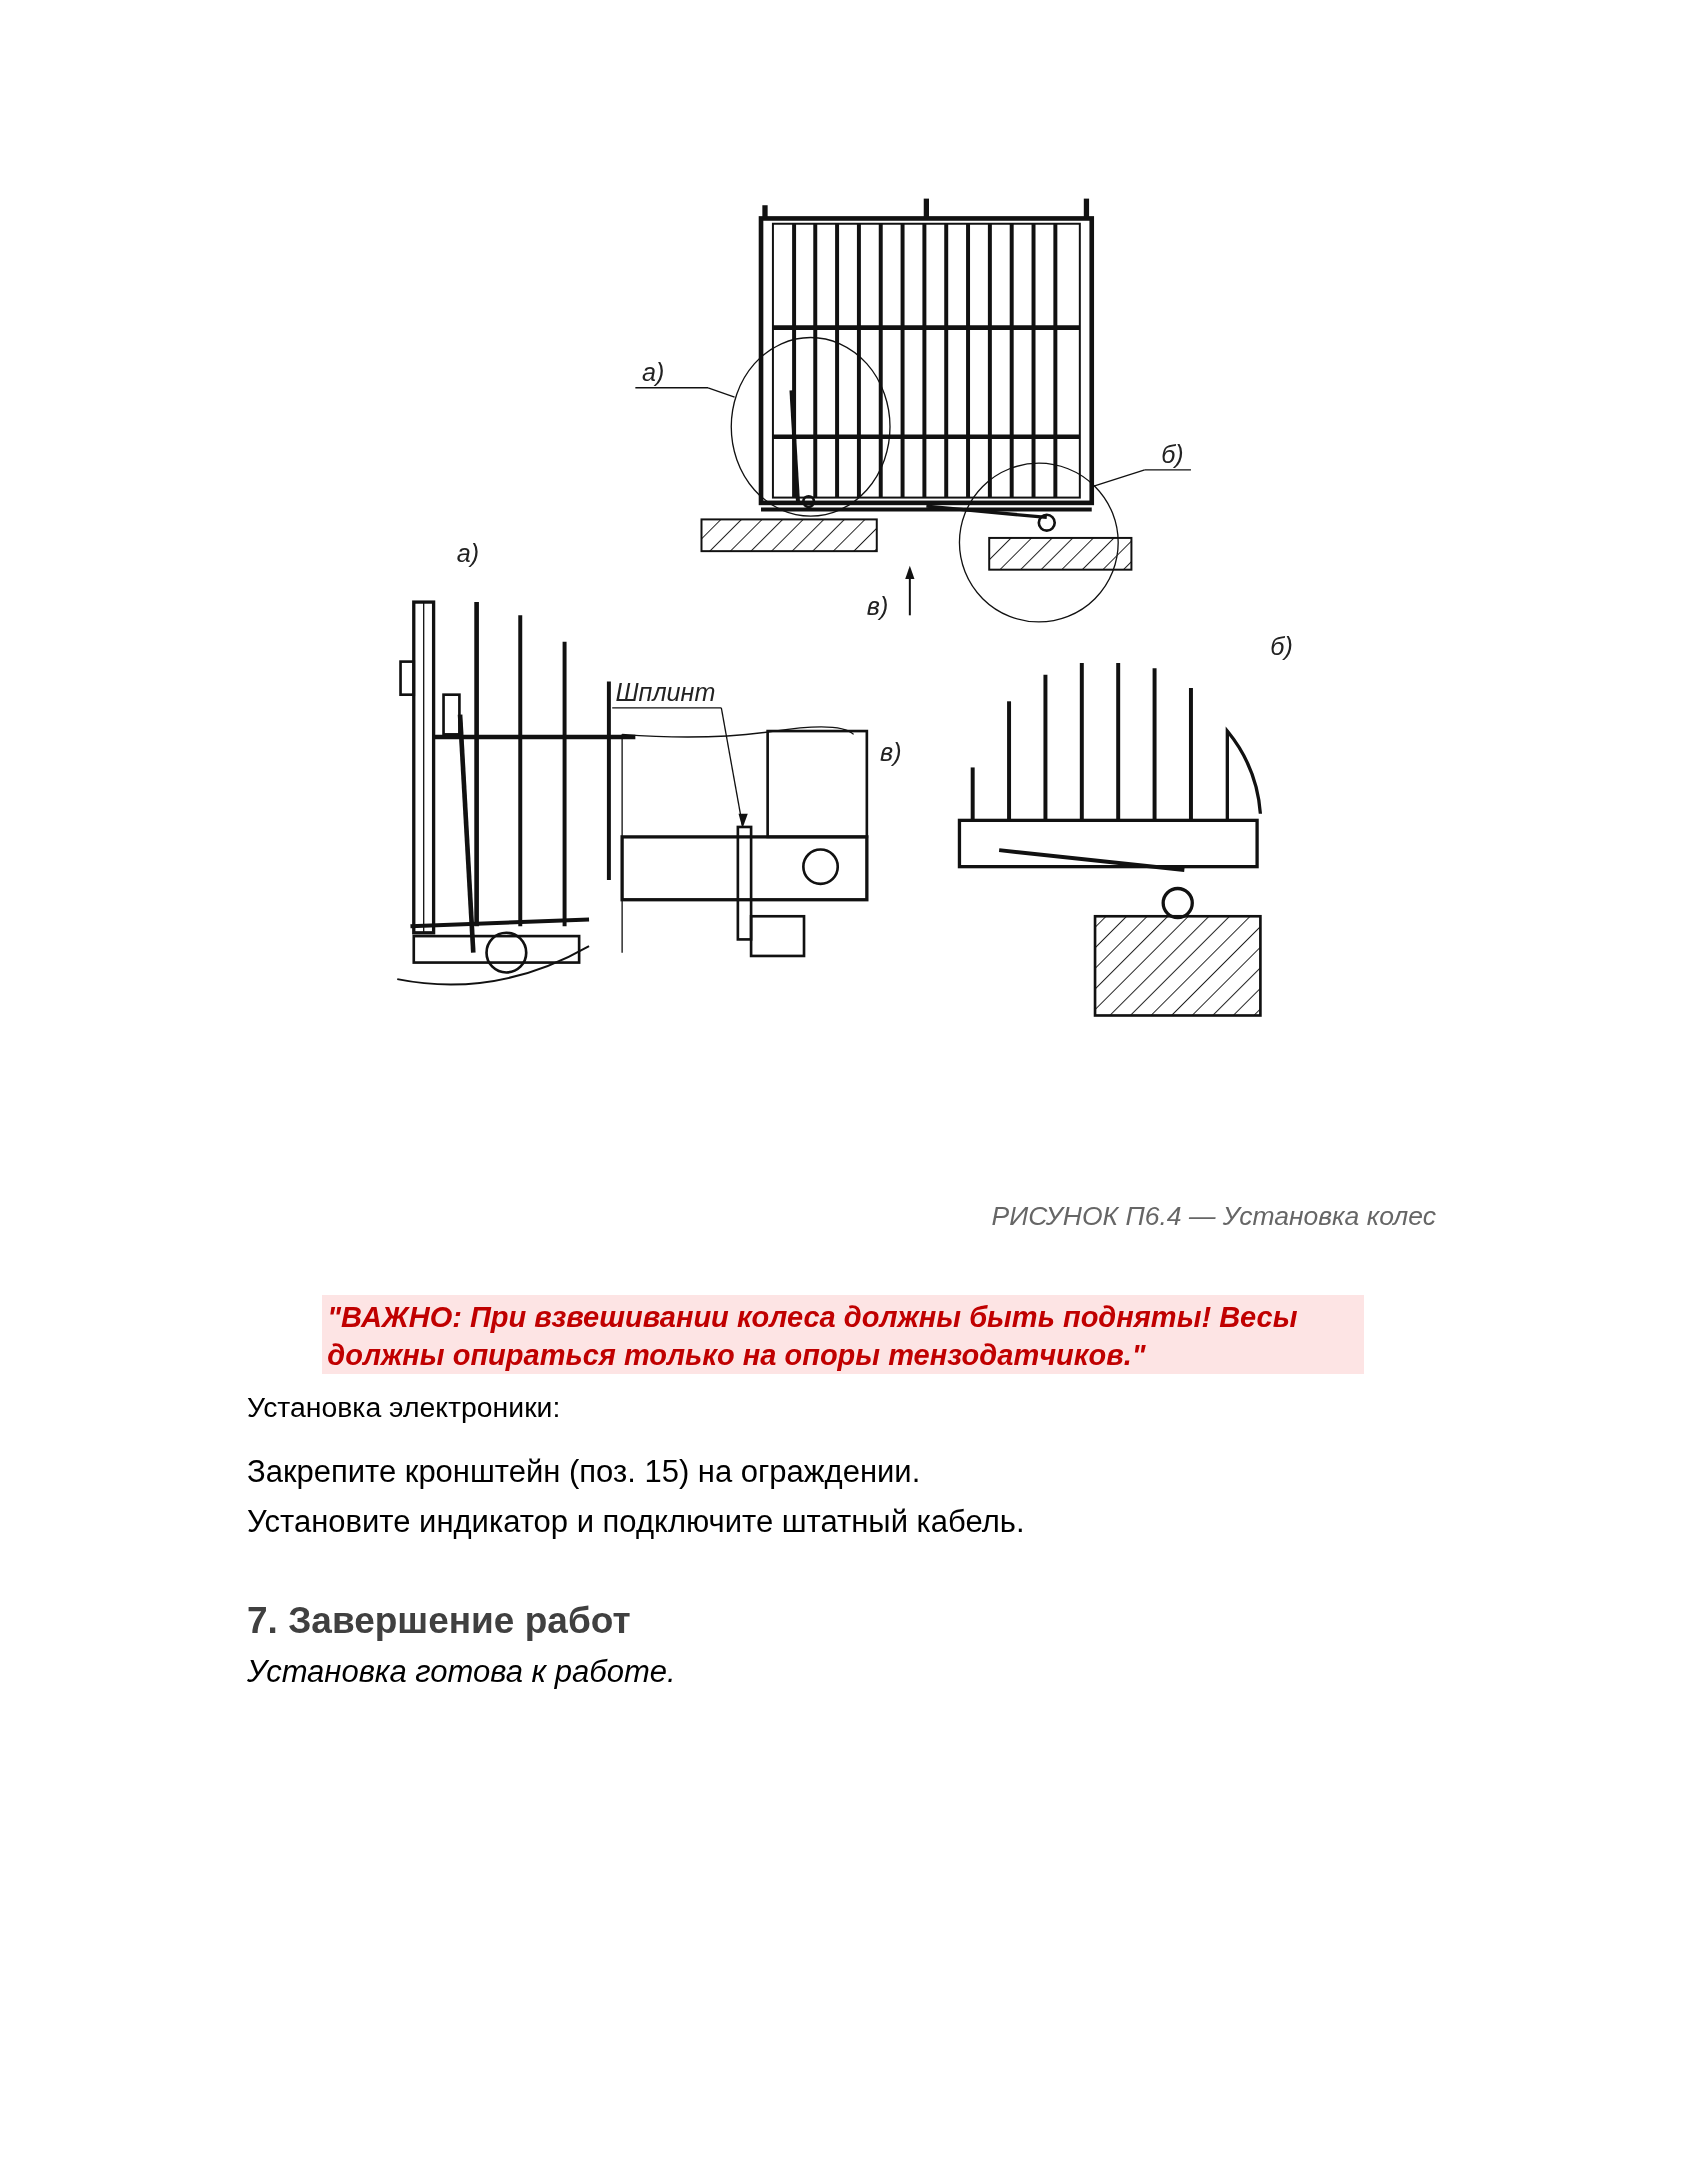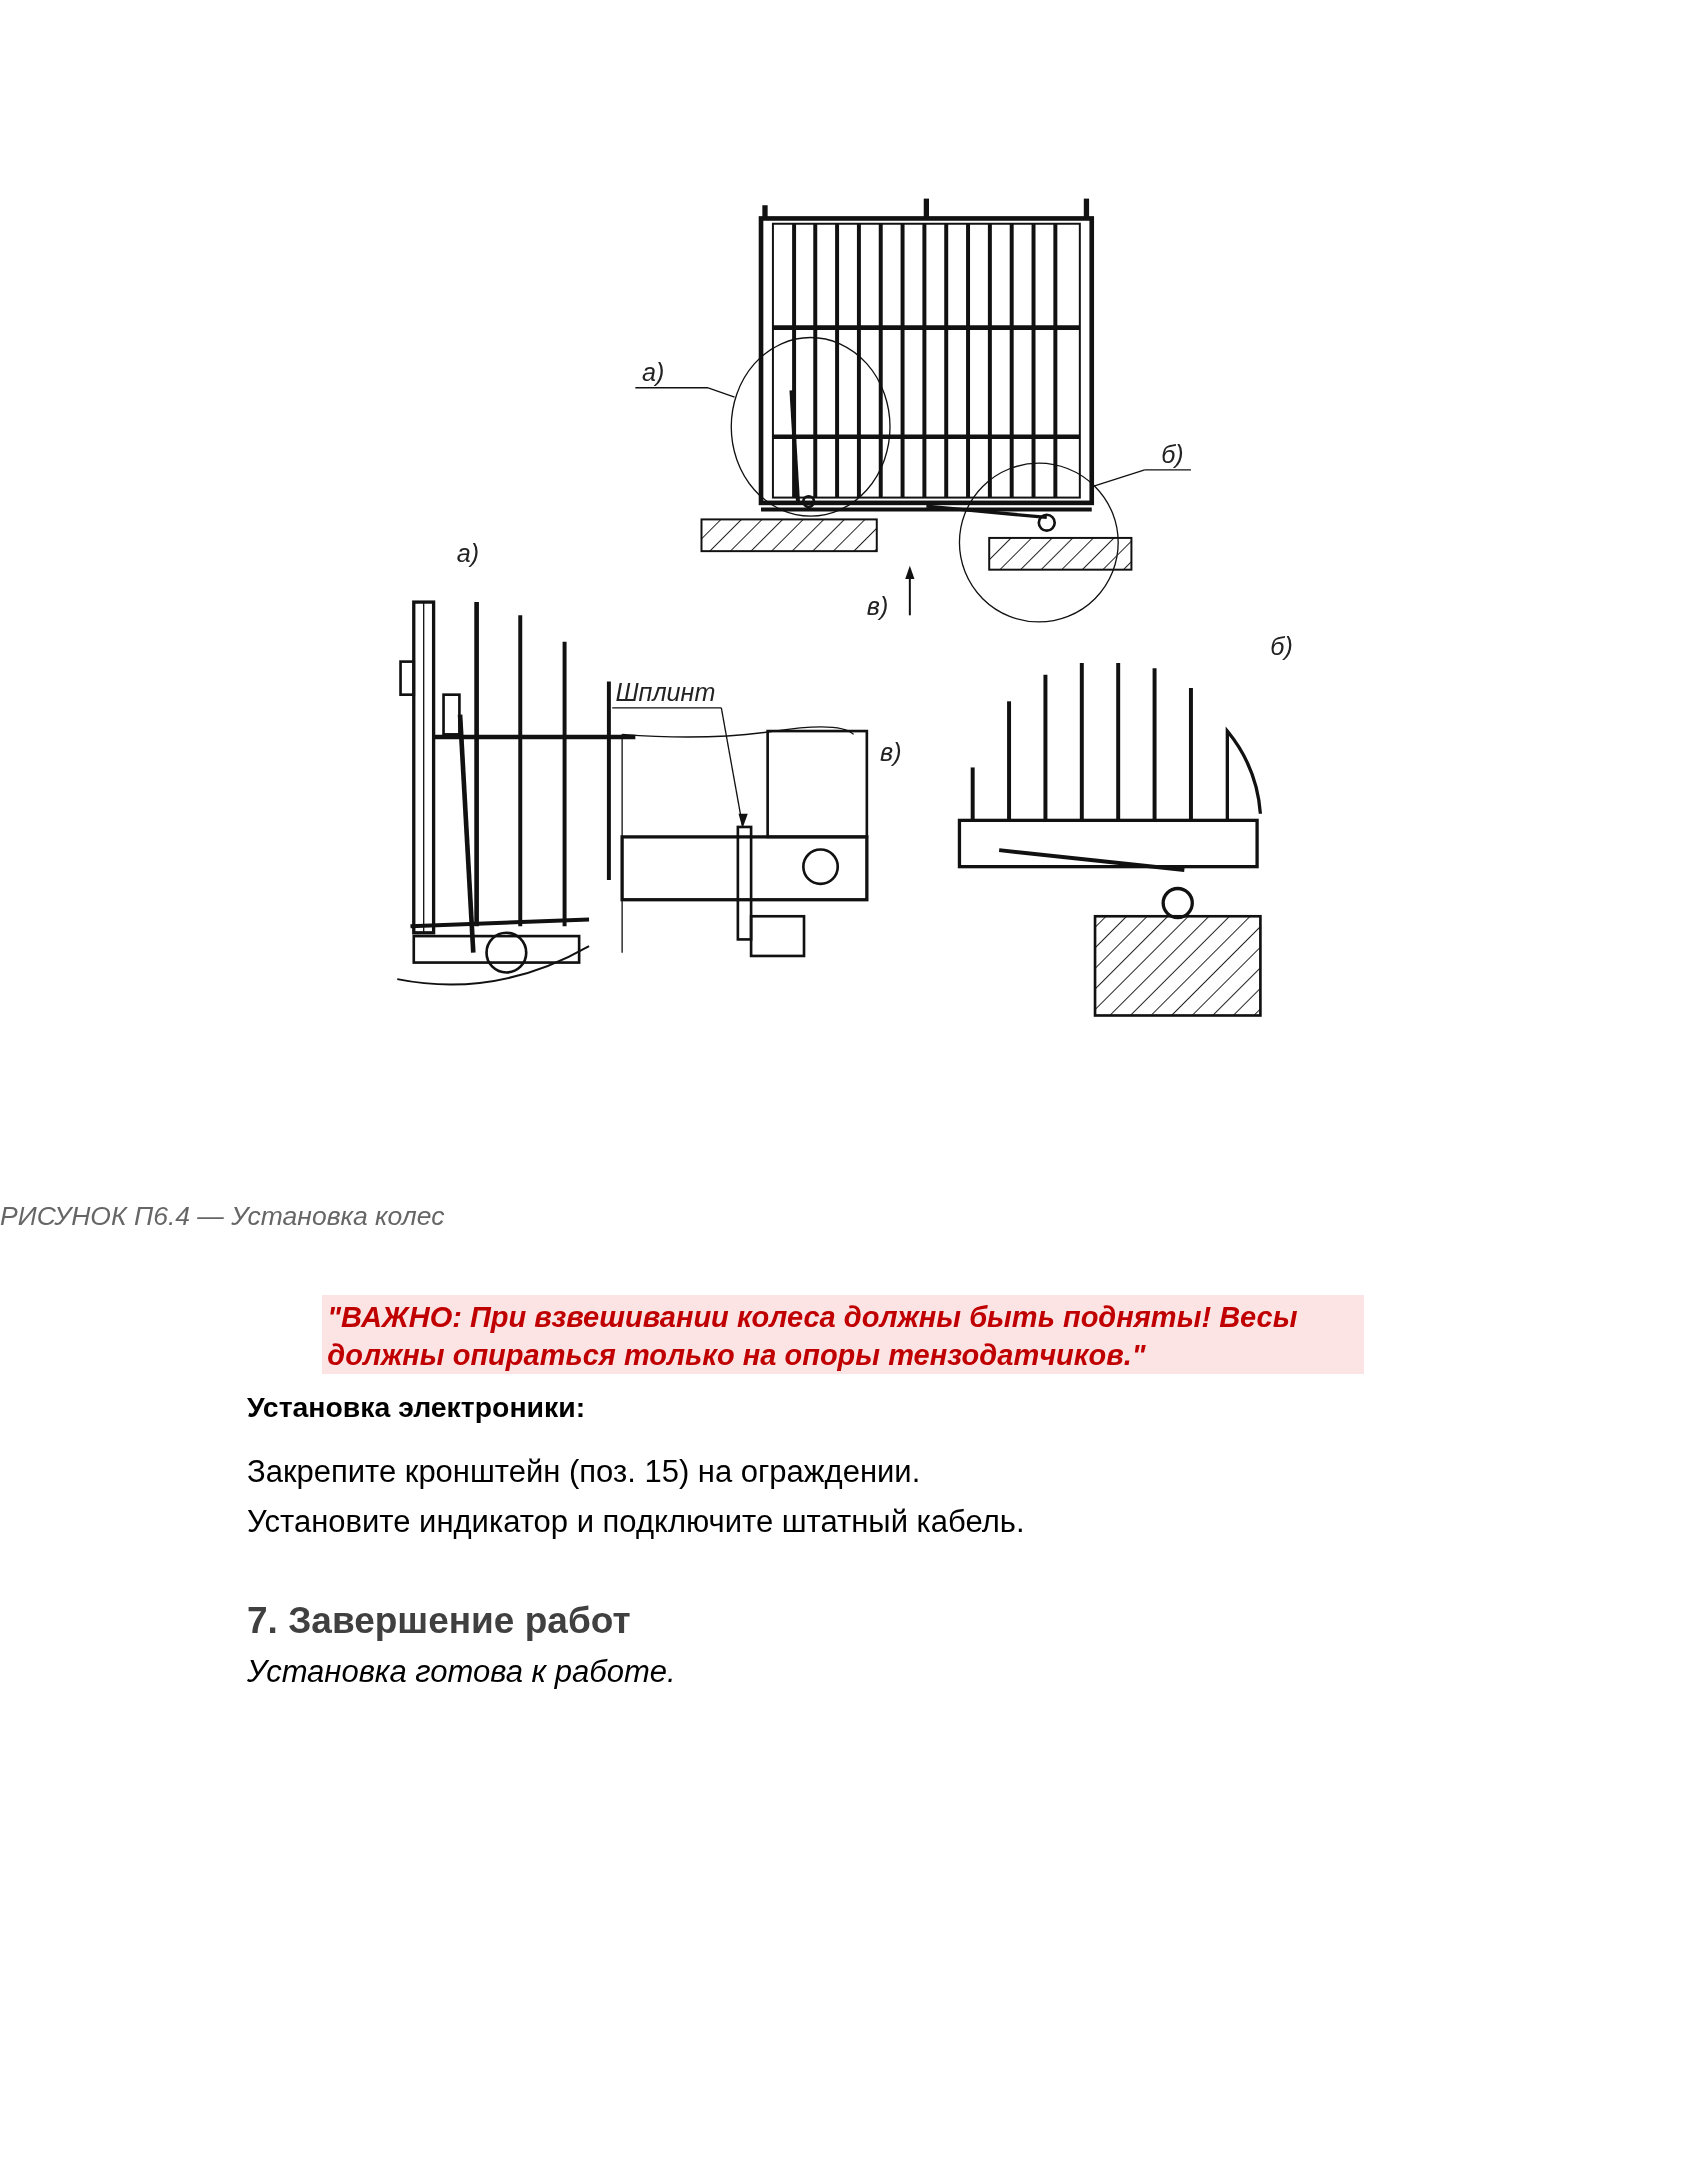--- a/index.html
+++ b/index.html
@@ -2,29 +2,29 @@
 <html style="font-size:10.6px"><head>
 <meta charset="utf-8">
 <style>
   html, body { margin: 0; padding: 0; background: #ffffff; }
   body { width: 1687px; height: 2183px; position: relative; overflow: hidden;
          font-family: "Liberation Sans", sans-serif; color: #000; }
 
   .figure { position: absolute; left: 245px; top: 192px; width: 1290px; height: 926px; }
   .figure svg { width: 100%; height: 100%; display: block; }
 
-  .caption { position: absolute; left: 0; width: 1436px; top: 1201px; text-align: left;
+  .caption { position: absolute; left: 0; width: 1436px; top: 1201px; text-align: right;
              font-style: italic; font-size: 26.5px; color: #666666; }
 
   .important { position: absolute; left: 322px; top: 1295px; width: 1042px; height: 79px;
                background: #fde4e4; box-sizing: border-box; padding: 2.6px 5.3px 0 5.3px;
                font-weight: bold; font-style: italic; font-size: 29px; line-height: 38px;
                color: #c00000; }
 
-  .subhead { position: absolute; left: 247px; top: 1391px; font-weight: bold; font-size: 28.4px; }
+  .subhead { position: absolute; left: 247px; top: 1391px; font-weight: normal; font-size: 28.4px; }
   .para { position: absolute; left: 247px; font-size: 31px; }
   .p1 { top: 1454px; }
   .p2 { top: 1504px; }
 
   .h2 { position: absolute; left: 247px; top: 1600px; font-weight: bold; font-size: 37px; color: #404040; }
   .p3 { top: 1654px; font-style: italic; }
 </style>
 </head>
 <body>
 

